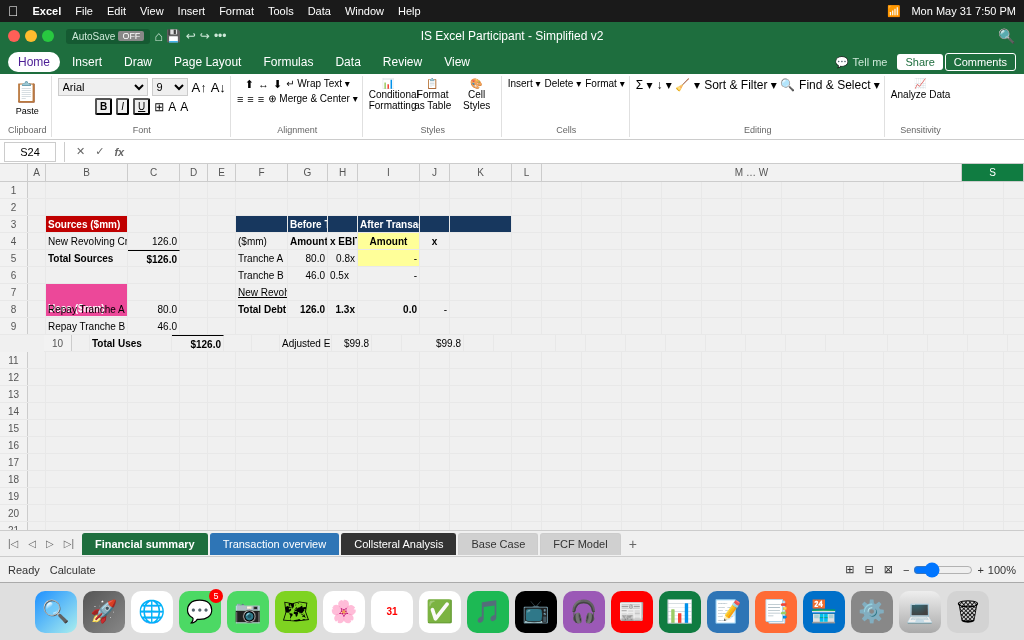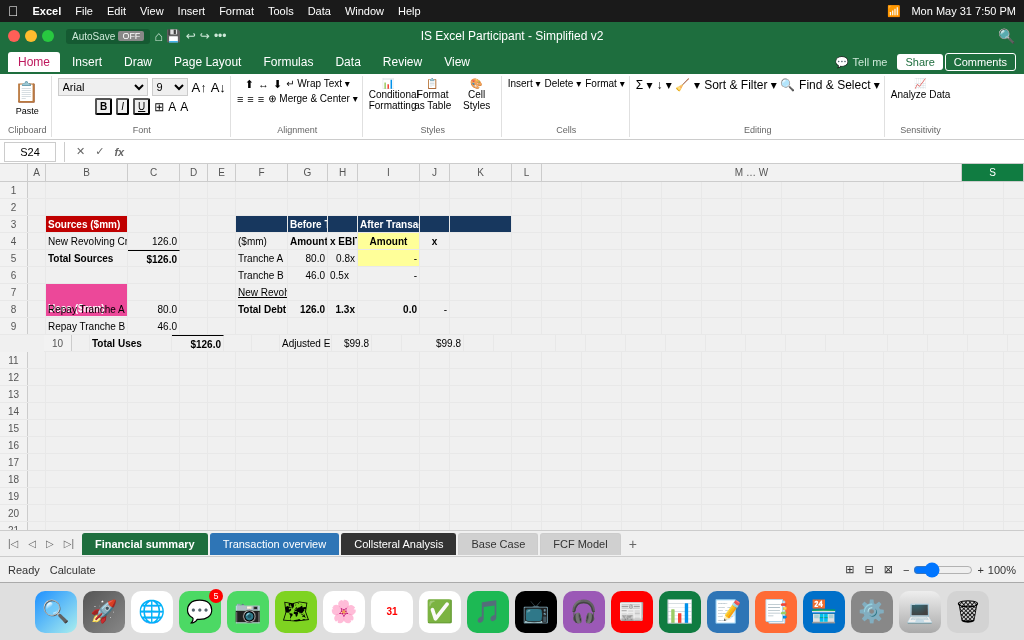--- a/index.html
+++ b/index.html
@@ -49,21 +49,22 @@
     }
     .ribbon-tab {
       color: #fff;
       font-size: 12px;
       padding: 3px 10px;
       cursor: pointer;
       border-radius: 3px 3px 0 0;
     }
     .ribbon-tab.active {
       background: #fff;
-      color: #be185d;
+      color: #4c1d95;
+      border-radius: 10px;
     }
     .ribbon-share-btn { background: #fff; color: #1e6e3e; border: none; padding: 2px 8px; border-radius: 3px; font-size: 11px; cursor: pointer; }
     .ribbon-comments-btn { background: transparent; color: #fff; border: 1px solid #fff; padding: 2px 8px; border-radius: 3px; font-size: 11px; cursor: pointer; }
 
     
     .ribbon-toolbar {
       height: 66px;
       background: #fff;
       border-bottom: 1px solid #ccc;
       display: flex;

